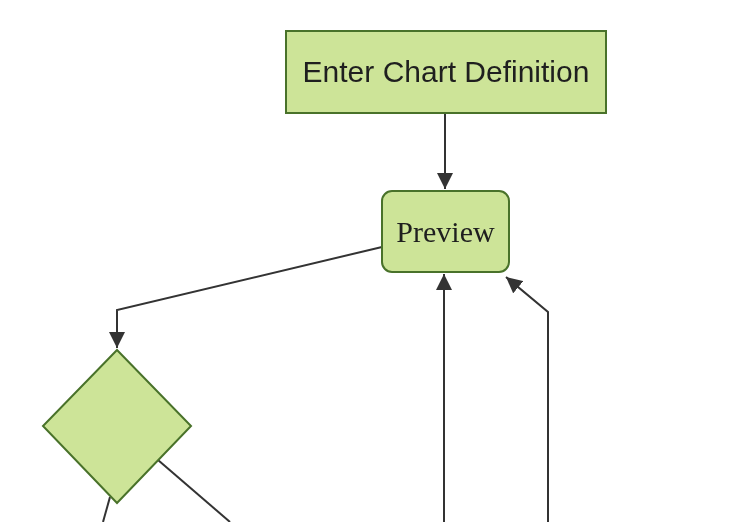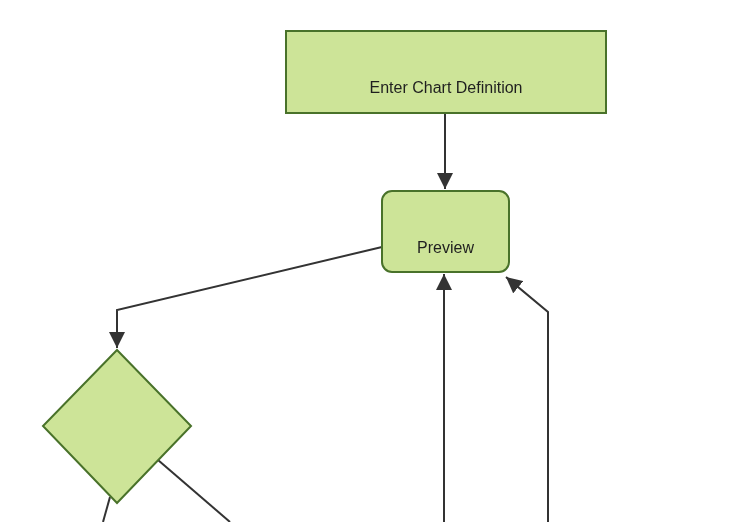--- a/index.html
+++ b/index.html
@@ -34,28 +34,27 @@
     fill: var(--node-fill, #cde498);
     stroke: var(--node-border, #49722a);
     stroke-width: 2;
   }
   .node-label {
     position: absolute;
     display: flex;
     align-items: center;
     justify-content: center;
     text-align: center;
-    font-size: 16px;
+    font-size: 30px;
     line-height: 1.2;
     color: var(--text, #1f1f1f);
     pointer-events: none;
-    margin-top: 16px;
   }
   .label-definition { left: 286px; top: 31px;  width: 320px; height: 82px;  }
-  .label-preview    { left: 382px; top: 191px; width: 127px; height: 81px;  }
+  .label-preview    { left: 382px; top: 191px; width: 127px; height: 81px; font-family: Liberation Serif, serif;  }
   .label-decide     { left: 43px;  top: 350px; width: 148px; height: 153px; }
 </style>
 </head>
 <body>
 
 <div class="stage">
 
   <svg width="740" height="522" viewBox="0 0 740 522">
     <defs>
       <marker id="arrow" viewBox="0 0 10 10" refX="10" refY="5" markerWidth="8" markerHeight="8" orient="auto" markerUnits="strokeWidth">

